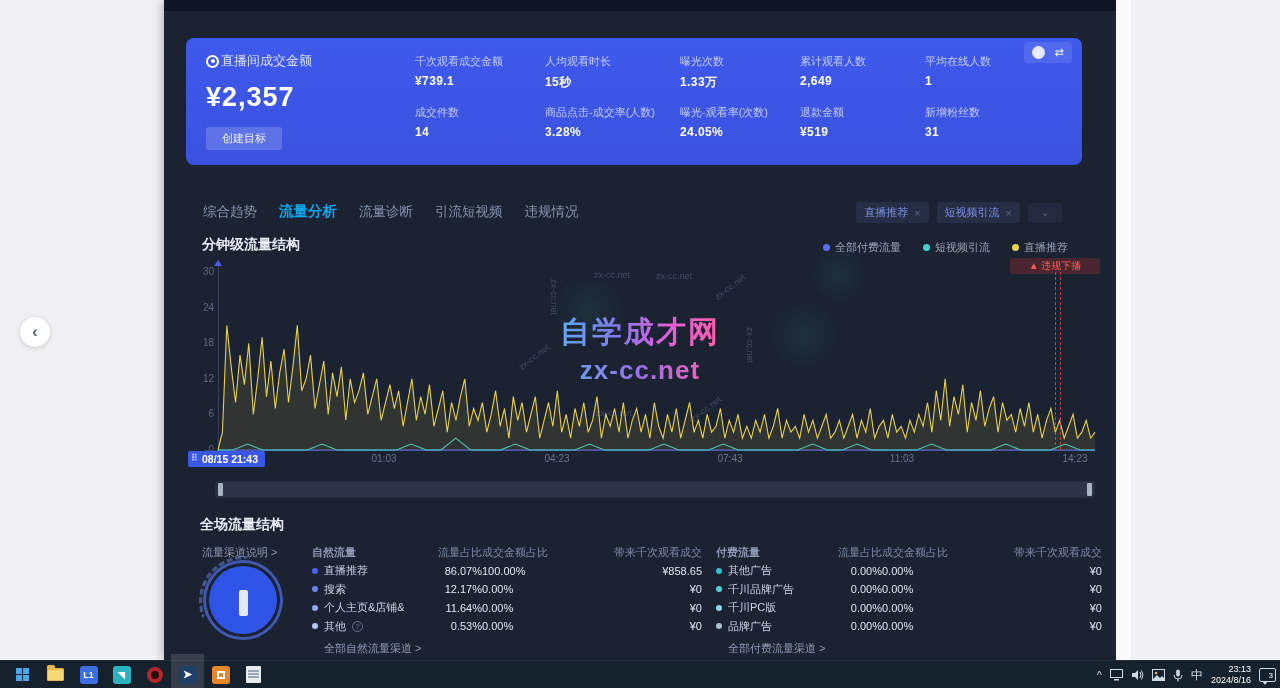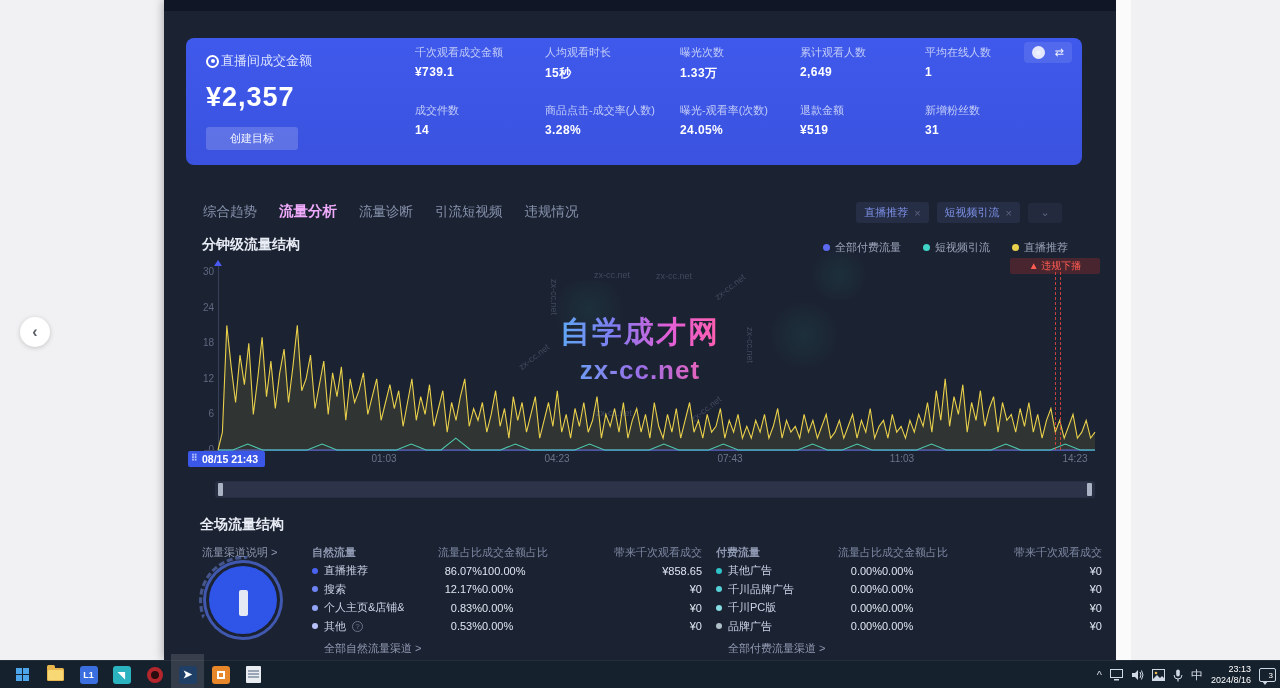--- a/index.html
+++ b/index.html
@@ -18,36 +18,36 @@
   .right-strip { position:absolute; left:1116px; top:0; width:15px; height:660px; background:#fbfbfc; }
 
   
   .banner { position:absolute; left:22px; top:38px; width:896px; height:127px; border-radius:8px;
     background:linear-gradient(180deg,#3f59ec 0%,#3a52de 100%); }
   .banner-left { position:absolute; left:20px; top:14px; width:200px; }
   .banner-primary-label { display:flex; align-items:center; gap:2px; color:#dce3ff; font-size:13px; }
   .target-icon { width:13px; height:13px; border-radius:50%; border:2px solid #fff; position:relative; display:inline-block; }
   .target-icon::after { content:""; position:absolute; left:2.5px; top:2.5px; width:4px; height:4px; border-radius:50%; background:#fff; }
   .banner-primary-value { margin-top:12px; color:#fff; font-size:27px; font-weight:bold; letter-spacing:1px; }
-  .goal-btn { margin-top:14px; display:inline-block; padding:4px 24px; font-size:11px; color:#f0f3ff;
+  .goal-btn { margin-top:14px; display:inline-block; padding:4px 16px; font-size:11px; color:#f0f3ff;
     background:rgba(255,255,255,.18); border-radius:3px; cursor:pointer; }
-  .banner-stats { position:absolute; left:229px; top:7px; display:grid;
-    grid-template-columns:130px 135px 120px 125px 130px; row-gap:21px; }
+  .banner-stats { position:absolute; left:229px; top:16px; display:grid;
+    grid-template-columns:130px 135px 120px 125px 130px; row-gap:14px; }
   .stat-label { font-size:11px; color:#c3cdf8; white-space:nowrap; }
   .stat-value { margin-top:5px; font-size:12px; font-weight:bold; color:#fff; letter-spacing:.4px; }
   .banner-icons { position:absolute; right:10px; top:4px; display:flex; gap:10px; align-items:center;
     background:rgba(255,255,255,.10); border-radius:4px; padding:4px 8px; }
   .banner-icons .ic { color:#eef2ff; font-size:11px; cursor:pointer; line-height:1; }
   .gear-circle { width:13px; height:13px; border-radius:50%; background:rgba(255,255,255,.85); color:#3a52de;
     display:flex; align-items:center; justify-content:center; font-size:9px; }
 
   
   .tabs-row { position:absolute; left:39px; top:202px; display:flex; gap:22px; align-items:center; }
   .tab { font-size:13.5px; color:#8591ab; cursor:pointer; white-space:nowrap; }
-  .tab.active { color:#f0abfc; font-weight:bold; font-size:14.5px; }
+  .tab.active { color:#0ea5e9; font-weight:bold; font-size:14.5px; }
   .filter-area { position:absolute; right:54px; top:202px; display:flex; gap:8px; align-items:center; }
   .tag-pill { display:flex; gap:6px; align-items:center; background:#262e45; border-radius:3px;
     padding:3px 8px; font-size:11px; color:#7c90e8; cursor:pointer; }
   .tag-pill .x { color:#5a6480; font-size:11px; }
   .filter-dd { width:34px; height:20px; background:#232a3e; border-radius:3px; color:#5a6480;
     display:flex; align-items:center; justify-content:center; font-size:11px; cursor:pointer; }
 
   
   .section-title { position:absolute; left:38px; top:236px; font-size:14px; font-weight:bold; color:#e8ecf5; }
   .legend { position:absolute; right:48px; top:240px; display:flex; gap:22px; }
@@ -332,21 +332,21 @@
           </span>
         <span class="fc1">12.17%</span>
         <span class="fc2">0.00%</span>
         <span class="fc3">¥0</span>
       </div>
       <div class="frow">
         <span class="fc0">
             <i class="rdot" style="background: rgb(147, 165, 247);"></i>
             <span>个人主页&amp;店铺&amp;...</span>
           </span>
-        <span class="fc1">0.83%</span>
+        <span class="fc1">11.64%</span>
         <span class="fc2">0.00%</span>
         <span class="fc3">¥0</span>
       </div>
       <div class="frow">
         <span class="fc0">
             <i class="rdot" style="background: rgb(183, 194, 250);"></i>
             <span>其他</span>
             <span class="help-icon">?</span>
           </span>
         <span class="fc1">0.53%</span>

